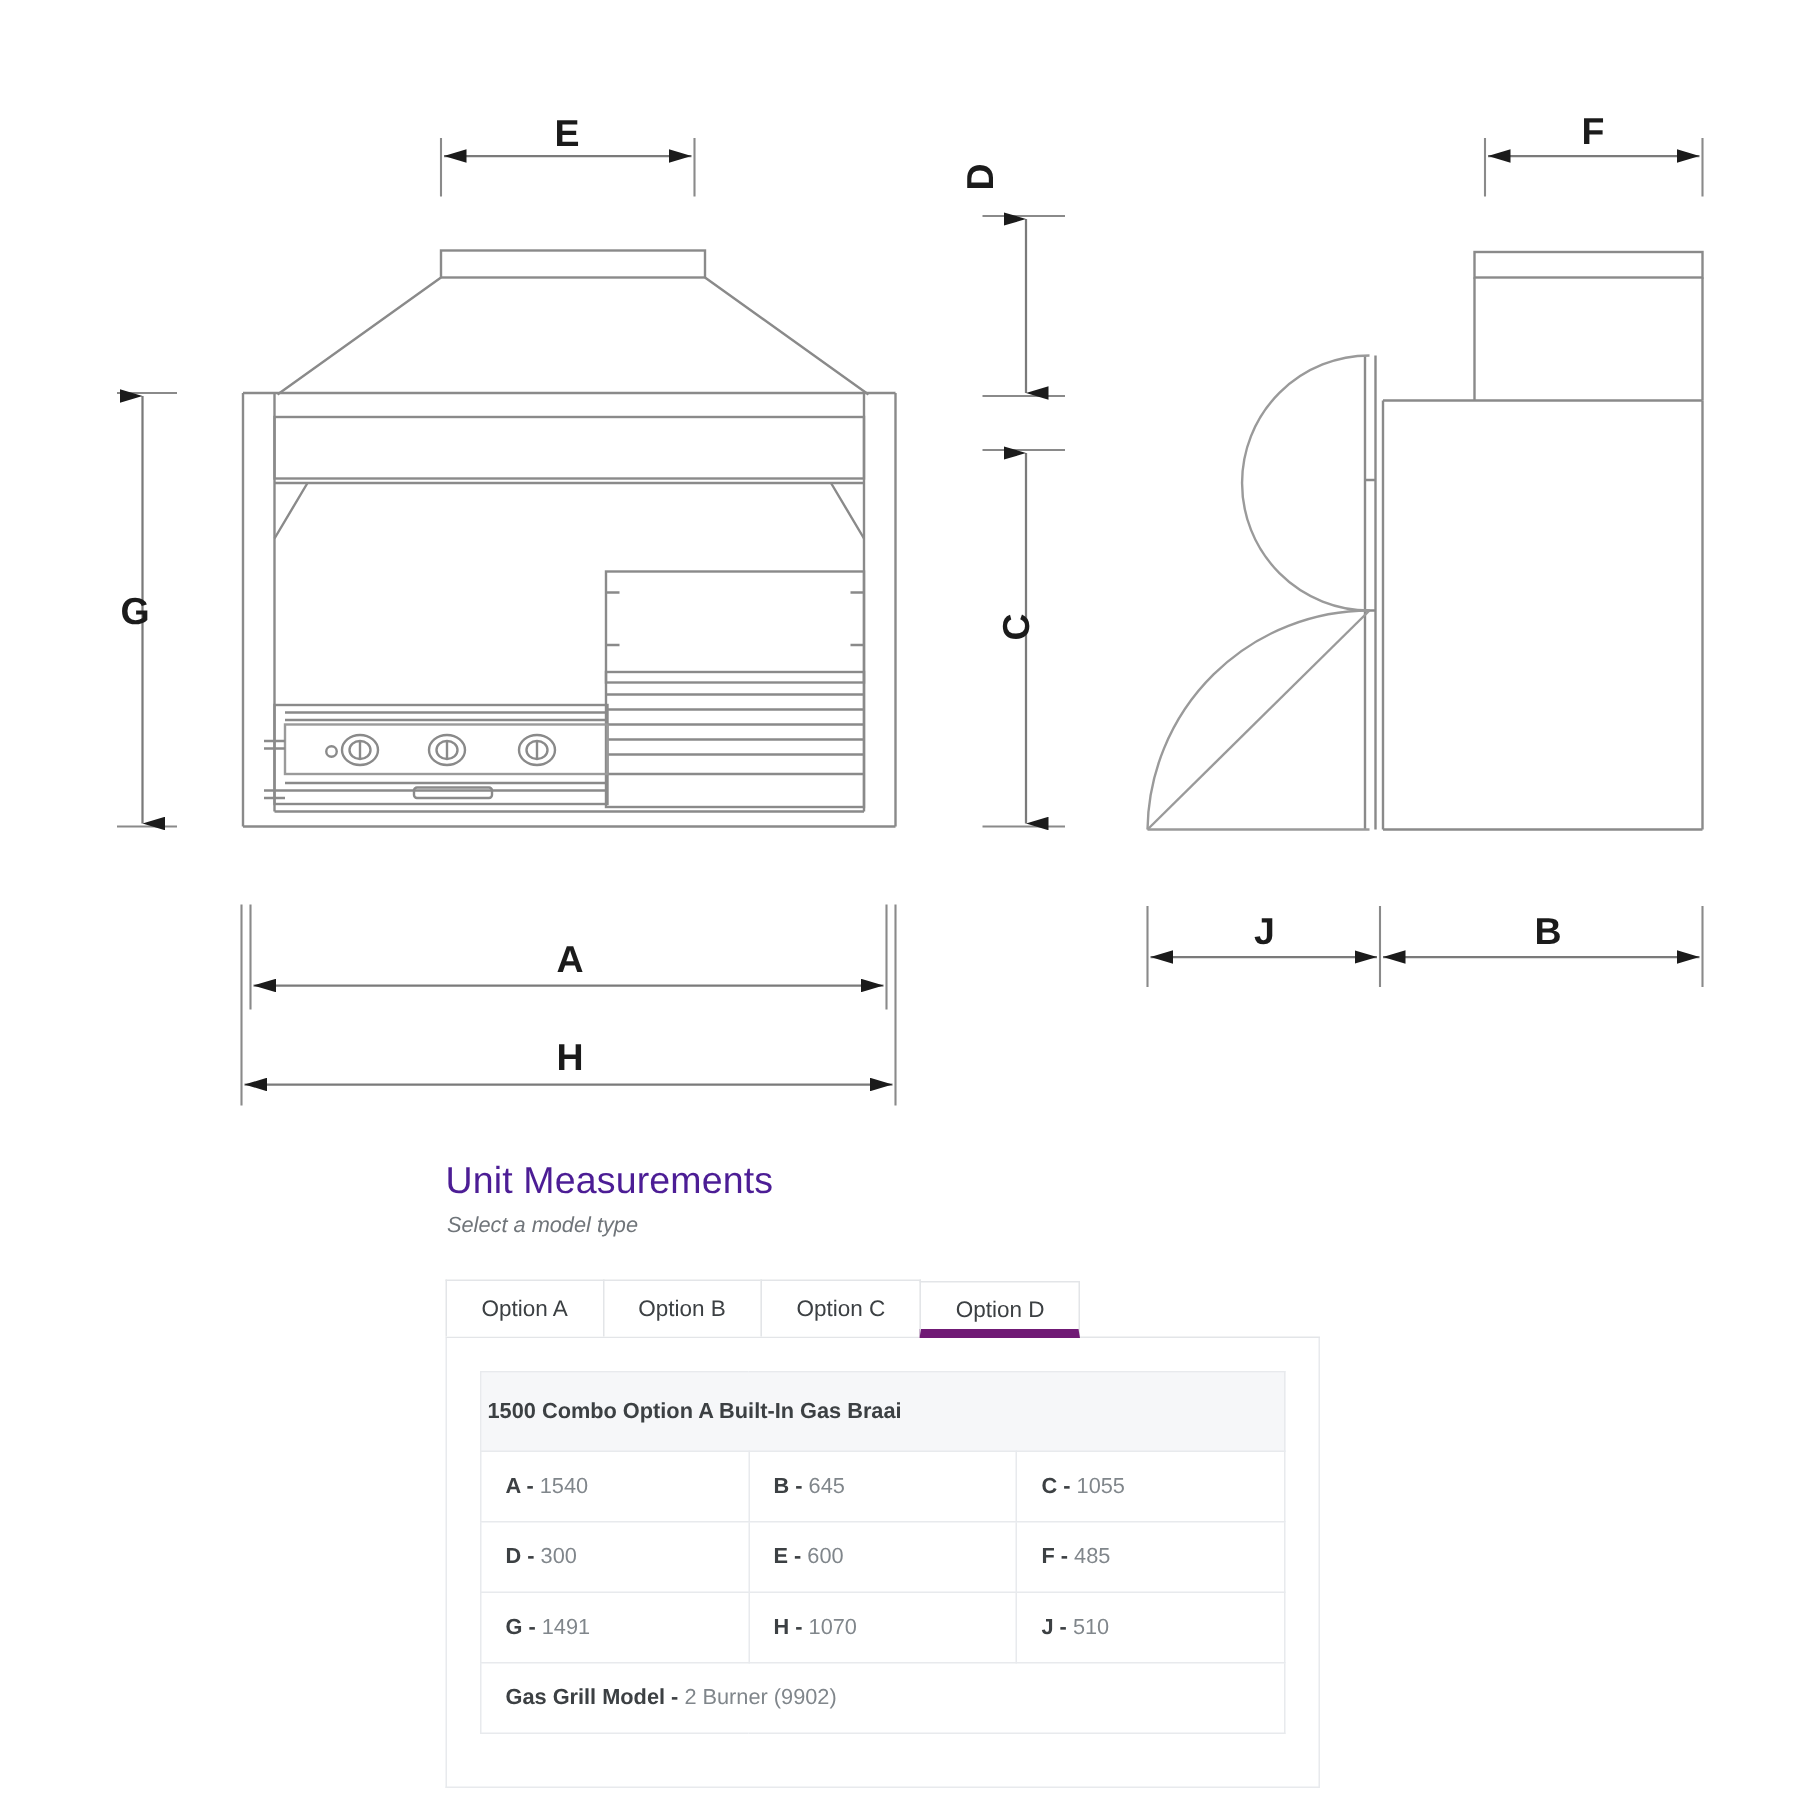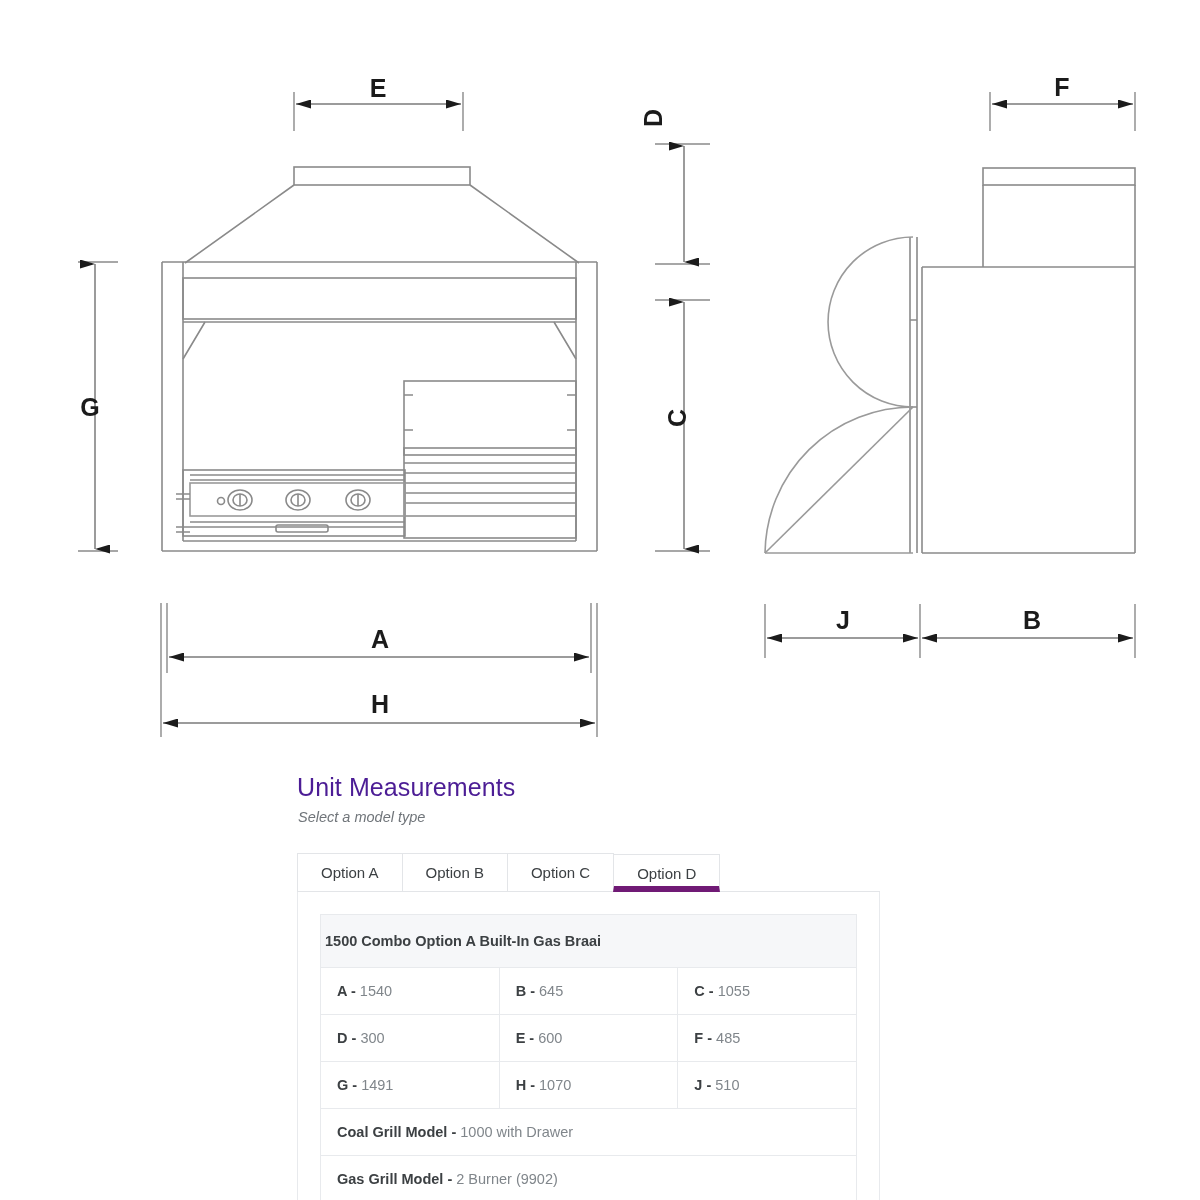--- a/index.html
+++ b/index.html
@@ -311,23 +311,20 @@
           <td><span class="k">E -</span> <span class="v">600</span></td>
           <td><span class="k">F -</span> <span class="v">485</span></td>
         </tr>
 
         <tr>
           <td><span class="k">G -</span> <span class="v">1491</span></td>
           <td><span class="k">H -</span> <span class="v">1070</span></td>
           <td><span class="k">J -</span> <span class="v">510</span></td>
         </tr>
 
-        <tr>
-          <td colspan="3"><span class="k">Coal Grill Model -</span> <span class="v">1000 with Drawer</span></td>
-        </tr>
 
         <tr>
           <td colspan="3"><span class="k">Gas Grill Model -</span> <span class="v">2 Burner (9902)</span></td>
         </tr>
       </tbody>
     </table>
   </div>
 </div>
 
 </body></html>

